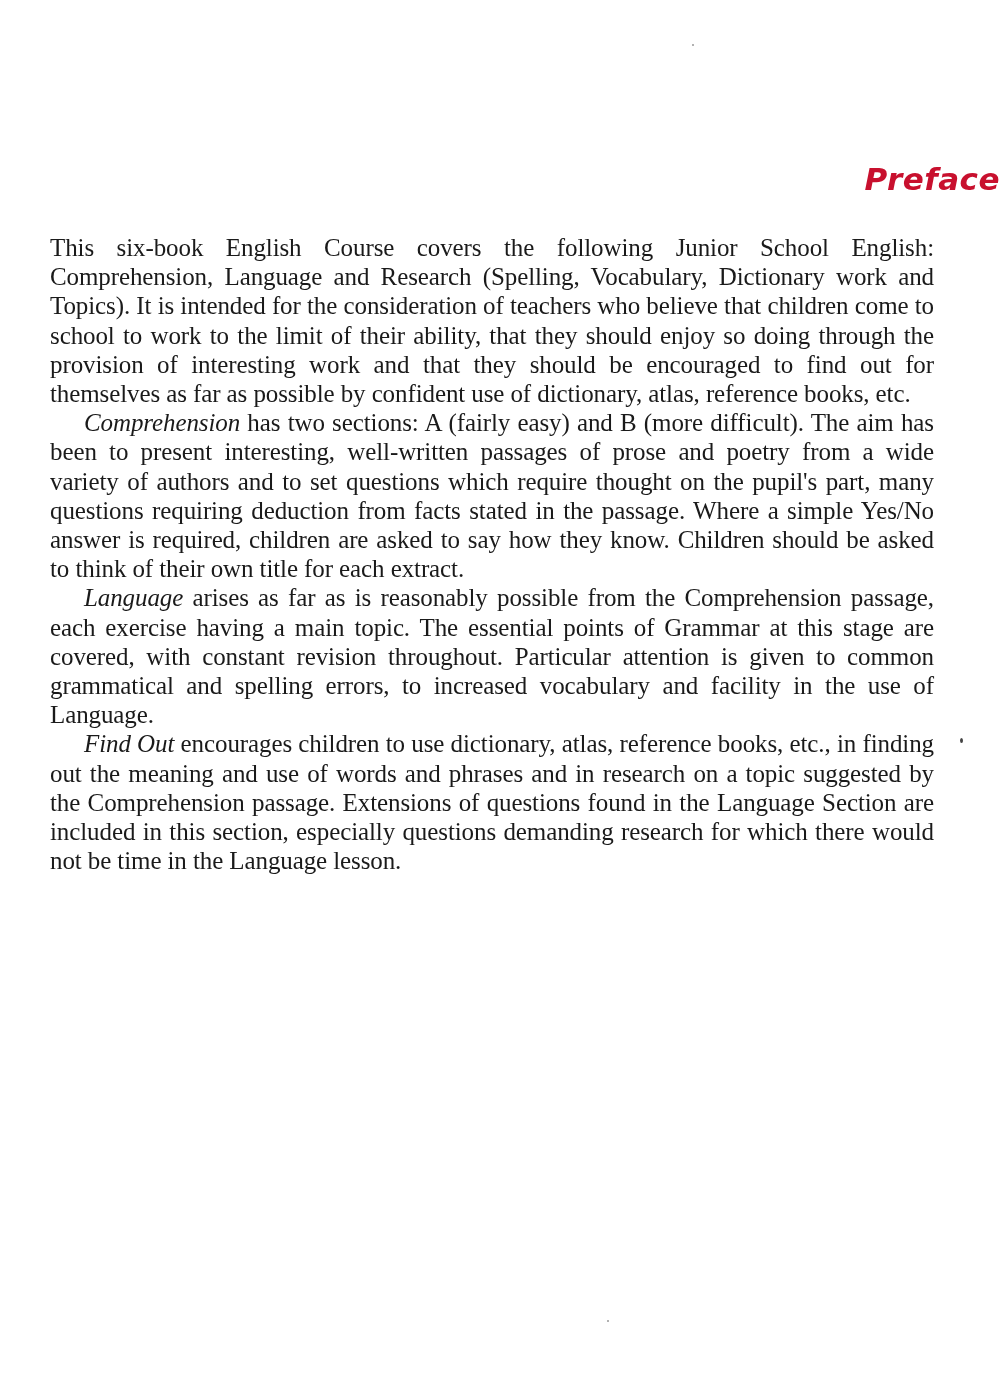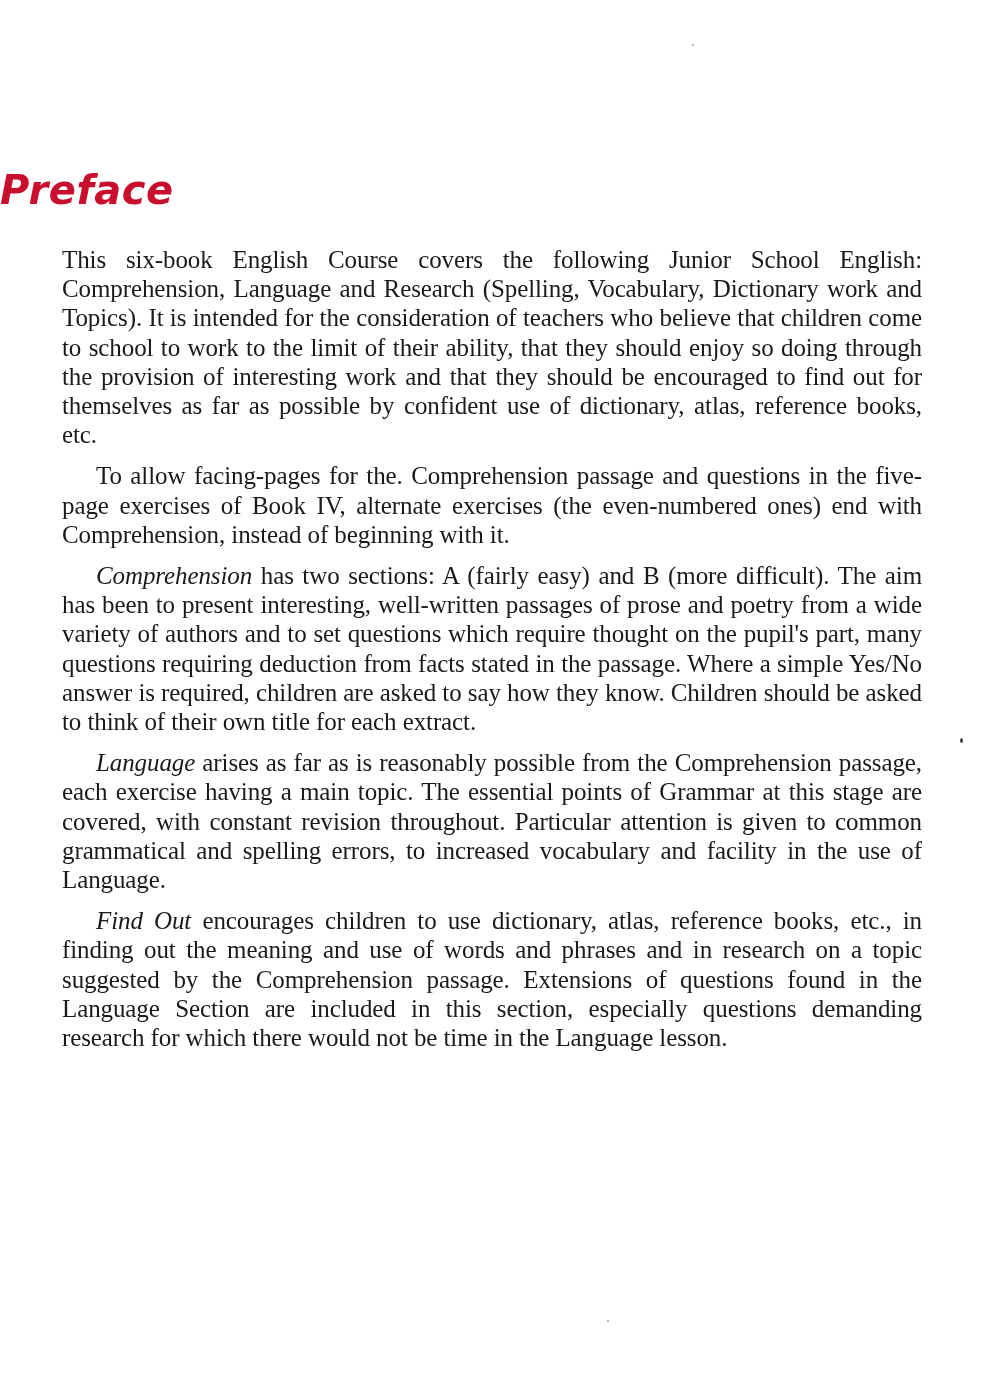--- a/index.html
+++ b/index.html
@@ -5,54 +5,51 @@
     html, body { margin: 0; padding: 0; }
     body {
       width: 1000px; height: 1390px;
       background: #ffffff;
       position: relative;
       overflow: hidden;
     }
     .page-title {
       position: absolute;
       top: 140px; left: 0; width: 1000px;
-      text-align: left;
+      text-align: right;
       font-family: "DejaVu Sans", sans-serif;
       font-style: italic;
-      font-size: 40px;
+      font-size: 31px;
       color: #c8102e;
       letter-spacing: 0.5px;
     }
     .body-text {
       position: absolute;
       top: 233px; left: 50px; width: 884px;
       font-family: "Liberation Serif", serif;
       font-size: 25px;
       line-height: 29.2px;
       color: #1a1a1a;
       text-align: justify;
       letter-spacing: -0.1px;
     }
-    .body-text p { margin: 12px; }
+    .body-text p { margin: 0; }
     .body-text p.indent { text-indent: 34px; }
     .body-text p.indent-small { text-indent: 31px; }
     em { }
     .speck { position: absolute; background: #999; border-radius: 50%; }
   </style>
 </head>
 <body>
 
 <h1 class="page-title">Preface</h1>
 
 <div class="body-text">
   <p>
     <span>This six-book English Course covers the following Junior School English: Comprehension, Language and Research (Spelling, Vocabulary, Dictionary work and Topics). It is intended for the consideration of teachers who believe that children come to school to work to the limit of their ability, that they should enjoy so doing through the provision of interesting work and that they should be encouraged to find out for themselves as far as possible by confident use of dictionary, atlas, reference books, etc.</span>
-  </p>
-  <p class="indent">
-    <span>To allow facing-pages for the. Comprehension passage and questions in the five-page exercises of Book IV, alternate exercises (the even-numbered ones) end with Comprehension, instead of beginning with it.</span>
   </p>
   <p class="indent">
     <em>Comprehension</em><span> has two sections: A (fairly easy) and B (more difficult). The aim has been to present interesting, well-written passages of prose and poetry from a wide variety of authors and to set questions which require thought on the pupil's part, many questions requiring deduction from facts stated in the passage. Where a simple Yes/No answer is required, children are asked to say how they know. Children should be asked to think of their own title for each extract.</span>
   </p>
   <p class="indent">
     <em>Language</em><span> arises as far as is reasonably possible from the Comprehension passage, each exercise having a main topic. The essential points of Grammar at this stage are covered, with constant revision throughout. Particular attention is given to common grammatical and spelling errors, to increased vocabulary and facility in the use of Language.</span>
   </p>
   <p class="indent">
     <em>Find Out</em><span> encourages children to use dictionary, atlas, reference books, etc., in finding out the meaning and use of words and phrases and in research on a topic suggested by the Comprehension passage. Extensions of questions found in the Language Section are included in this section, especially questions demanding research for which there would not be time in the Language lesson.</span>
   </p>

